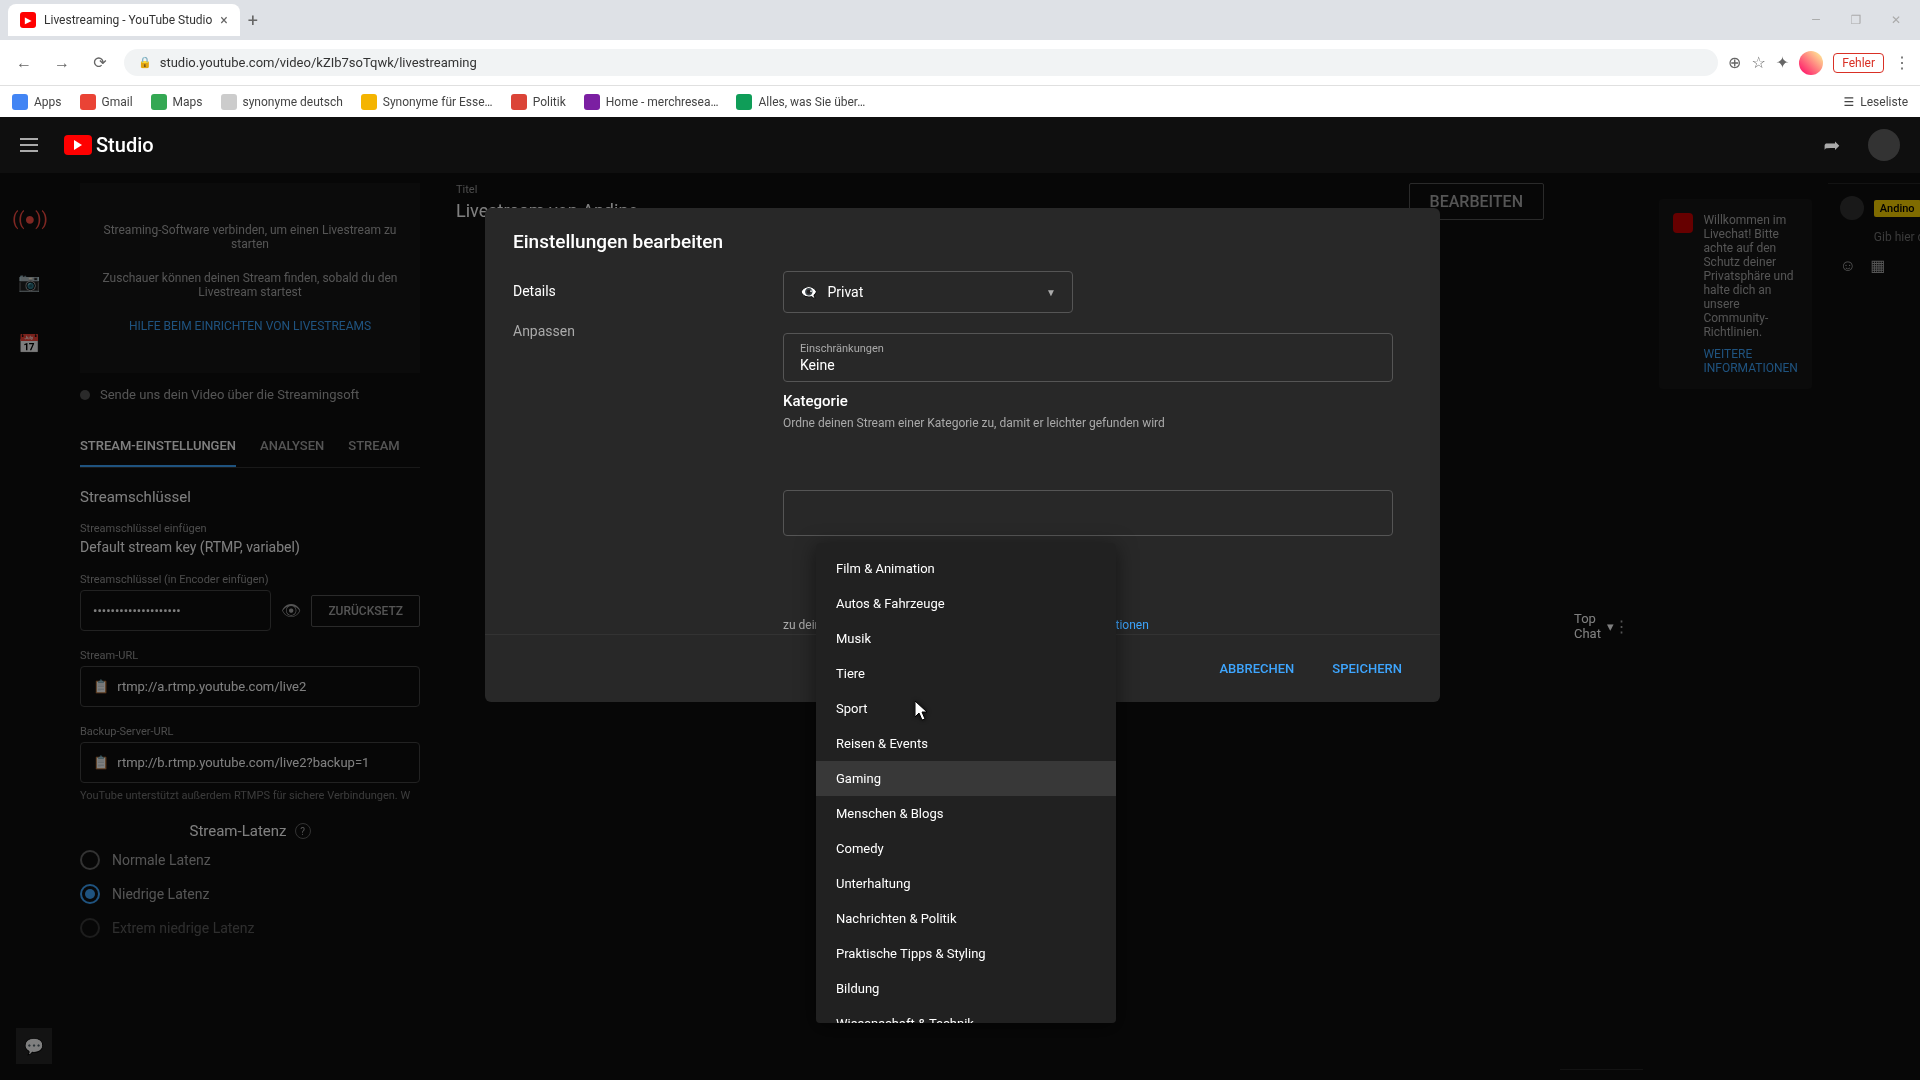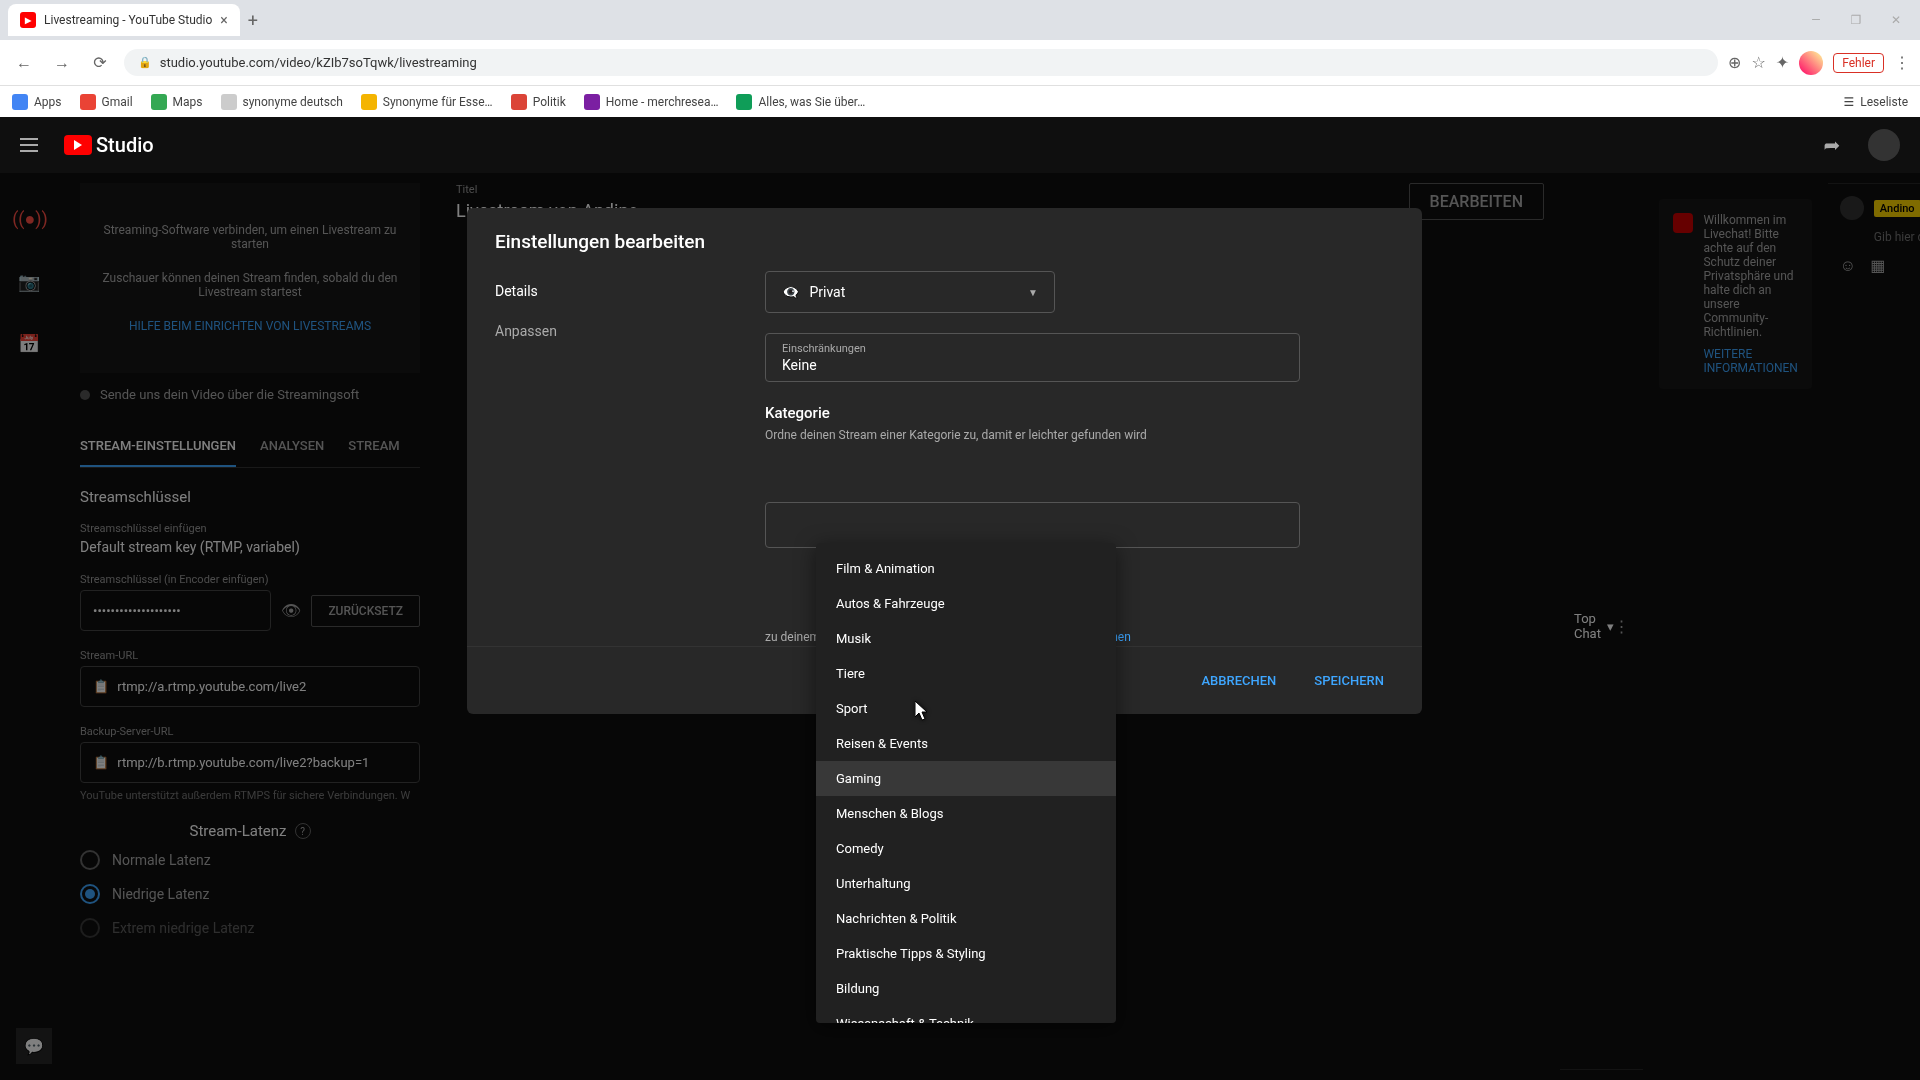--- a/index.html
+++ b/index.html
@@ -97,35 +97,35 @@
     .chat-user{ display:flex; align-items:center; gap:10px; margin-bottom:6px;}
     .chat-avatar{ width:24px; height:24px; background:#333; border-radius:50%;}
     .chat-username{ background:#ffd600; color:#000; padding:2px 6px; border-radius:2px; font-size:11px; font-weight:500;}
     .chat-input{ flex:1; background:none; border:none; color:#aaa; font-size:12px; outline:none; padding:4px 0 4px 34px;}
     .chat-actions{ display:flex; align-items:center; justify-content:space-between; margin-top:8px;}
     .chat-icons{ display:flex; gap:14px; color:#aaa;}
     .chat-count{ font-size:11px; color:#777;}
     .send-icon{ color:#555; cursor:pointer; margin-left:10px;}
     
     
-    .modal{ position:absolute; left:467px; top:35px; width:955px; background:#282828; border-radius:6px; z-index:10; display:flex; flex-direction:column; max-height:640px;}
+    .modal{ position:absolute; left:485px; top:35px; width:955px; background:#282828; border-radius:6px; z-index:10; display:flex; flex-direction:column; max-height:640px;}
     .modal-title{ font-size:19px; color:#fff; padding:22px 28px 18px; font-weight:500;}
     .modal-body{ display:flex; flex:1; overflow:hidden;}
     .modal-sidebar{ width:280px; padding:0 0 0 28px;}
     .modal-sidebar-item{ padding:12px 0; font-size:14px; color:#fff; cursor:pointer;}
     .modal-sidebar-item.inactive{ color:#aaa;}
     .modal-main{ flex:1; padding:0 28px 0 18px; overflow-y:auto; position:relative;}
     .modal-main::-webkit-scrollbar{width:8px;}
     .modal-main::-webkit-scrollbar-thumb{background:#555; border-radius:4px;}
     
     .select-box{ border:1px solid #555; border-radius:4px; padding:12px 16px; display:flex; align-items:center; justify-content:space-between; width:290px; margin-bottom:20px;}
     .select-content{ display:flex; align-items:center; gap:10px; color:#fff; font-size:14px;}
     .dropdown-arrow{ font-size:10px; color:#aaa;}
     
-    .outlined-input{ border:1px solid #555; border-radius:4px; padding:8px 16px; width:535px; margin-bottom:22px;}
+    .outlined-input{ border:1px solid #555; border-radius:4px; padding:8px 16px; width:610px; margin-bottom:10px;}
     .outlined-label{ font-size:11px; color:#aaa;}
     .outlined-value{ font-size:14px; color:#fff; margin-top:2px;}
     
     .cat-title{ font-size:15px; color:#fff; font-weight:500; margin-bottom:6px;}
     .cat-desc{ font-size:12px; color:#aaa; margin-bottom:16px;}
     
     .thumb-text{ font-size:12px; color:#aaa; margin-top:80px; line-height:1.5;}
     .thumb-link{ color:#3ea6ff; cursor:pointer;}
     
     .modal-footer{ display:flex; justify-content:flex-end; gap:10px; padding:16px 24px; border-top:1px solid #333;}

